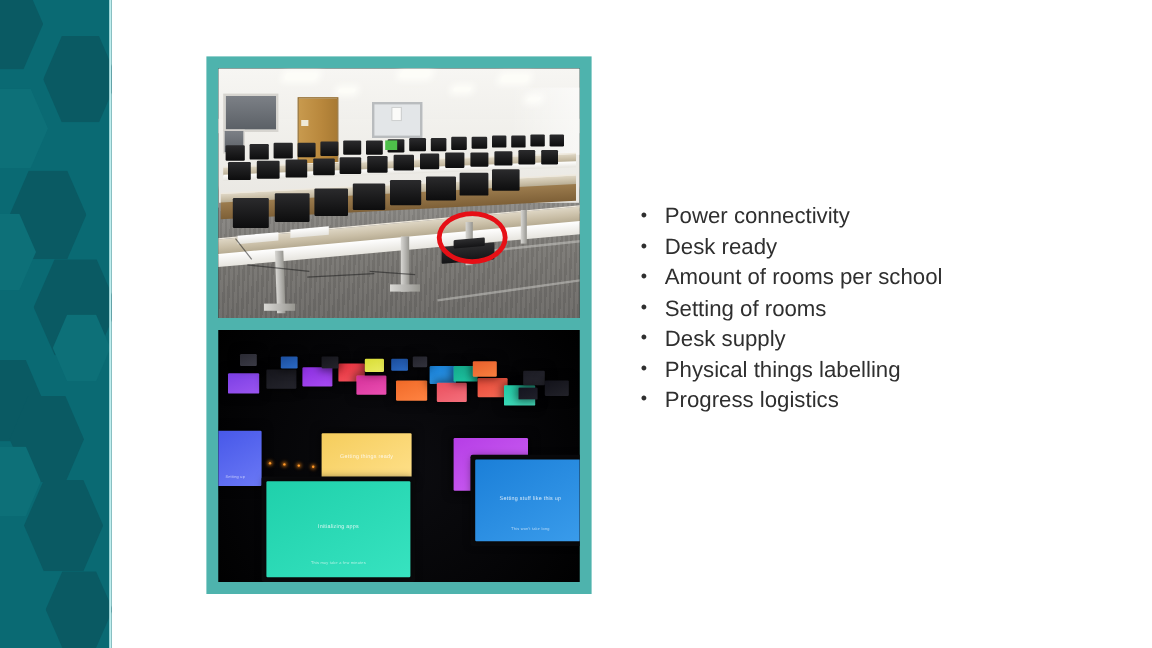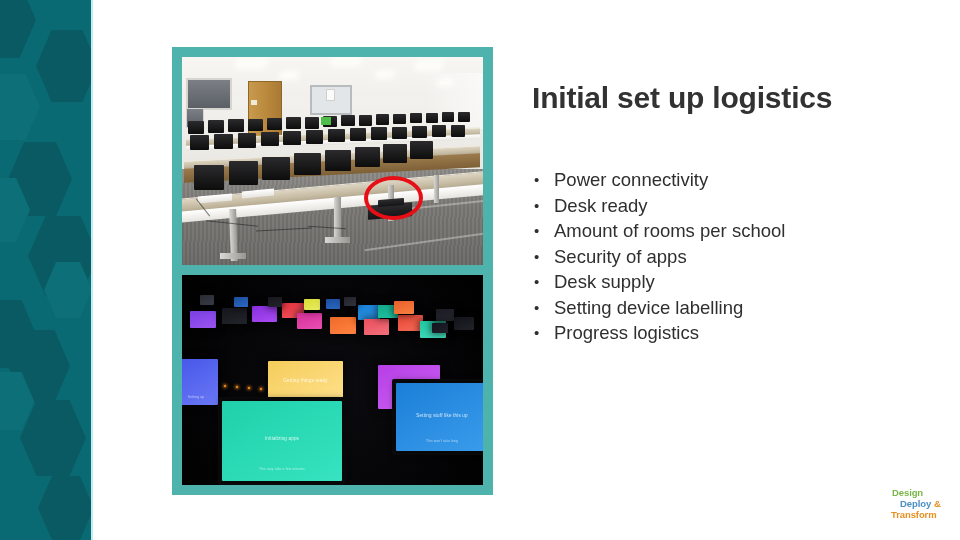--- a/index.html
+++ b/index.html
@@ -401,53 +401,46 @@
         </div>
 
         <div class="led" style="left:42px; top:110px;"></div>
         <div class="led" style="left:54px; top:111px;"></div>
         <div class="led" style="left:66px; top:112px;"></div>
         <div class="led" style="left:78px; top:113px;"></div>
       </div>
     </div>
   </div>
 
-  <div class="title">Initial set up logistics</div>
 
   <div class="bullets">
     <div class="bullet">
       <span class="dot">•</span>
       <span class="txt">Power connectivity</span>
     </div>
     <div class="bullet">
       <span class="dot">•</span>
       <span class="txt">Desk ready</span>
     </div>
     <div class="bullet">
       <span class="dot">•</span>
       <span class="txt">Amount of rooms per school</span>
     </div>
     <div class="bullet">
       <span class="dot">•</span>
-      <span class="txt">Security of apps</span>
+      <span class="txt">Setting of rooms</span>
     </div>
     <div class="bullet">
       <span class="dot">•</span>
       <span class="txt">Desk supply</span>
     </div>
     <div class="bullet">
       <span class="dot">•</span>
-      <span class="txt">Setting device labelling</span>
+      <span class="txt">Physical things labelling</span>
     </div>
     <div class="bullet">
       <span class="dot">•</span>
       <span class="txt">Progress logistics</span>
     </div>
   </div>
 
-  <div class="logo">
-    <span class="l1">Design</span>
-    <span class="l2">Deploy</span>
-    <span class="amp">&amp;</span>
-    <span class="l3">Transform</span>
-  </div>
 
 </div>
 
 </body></html>

